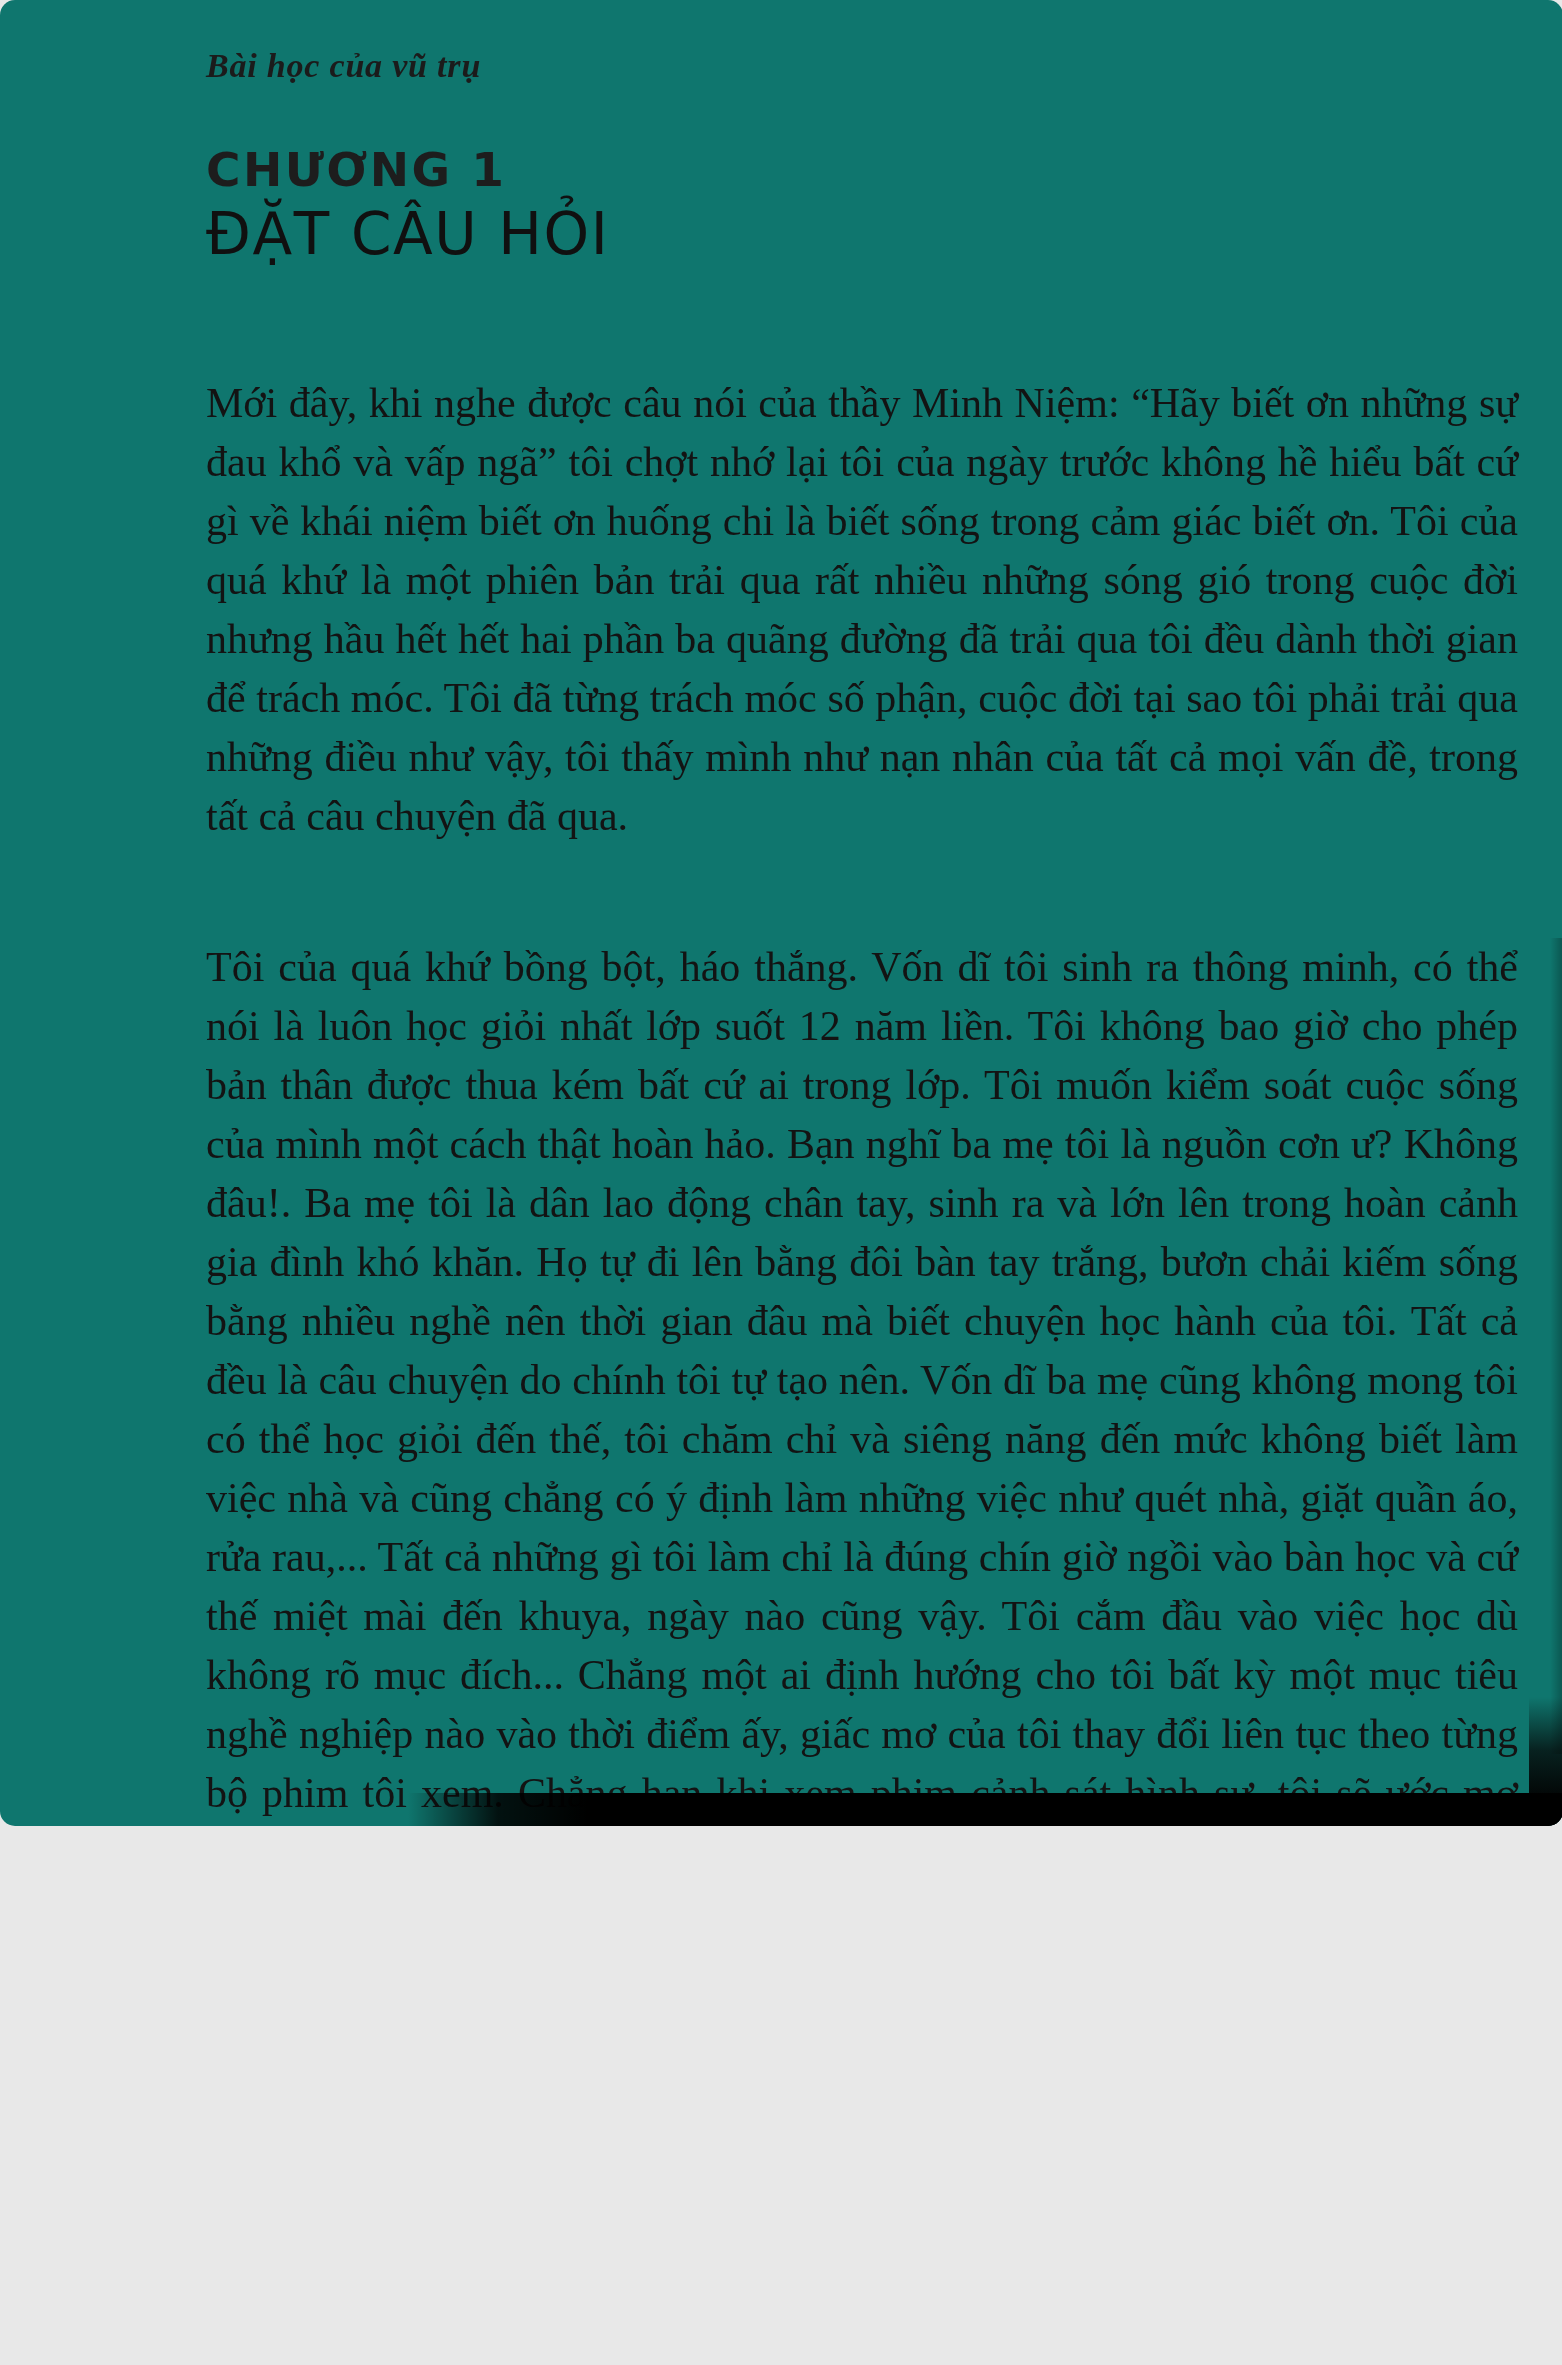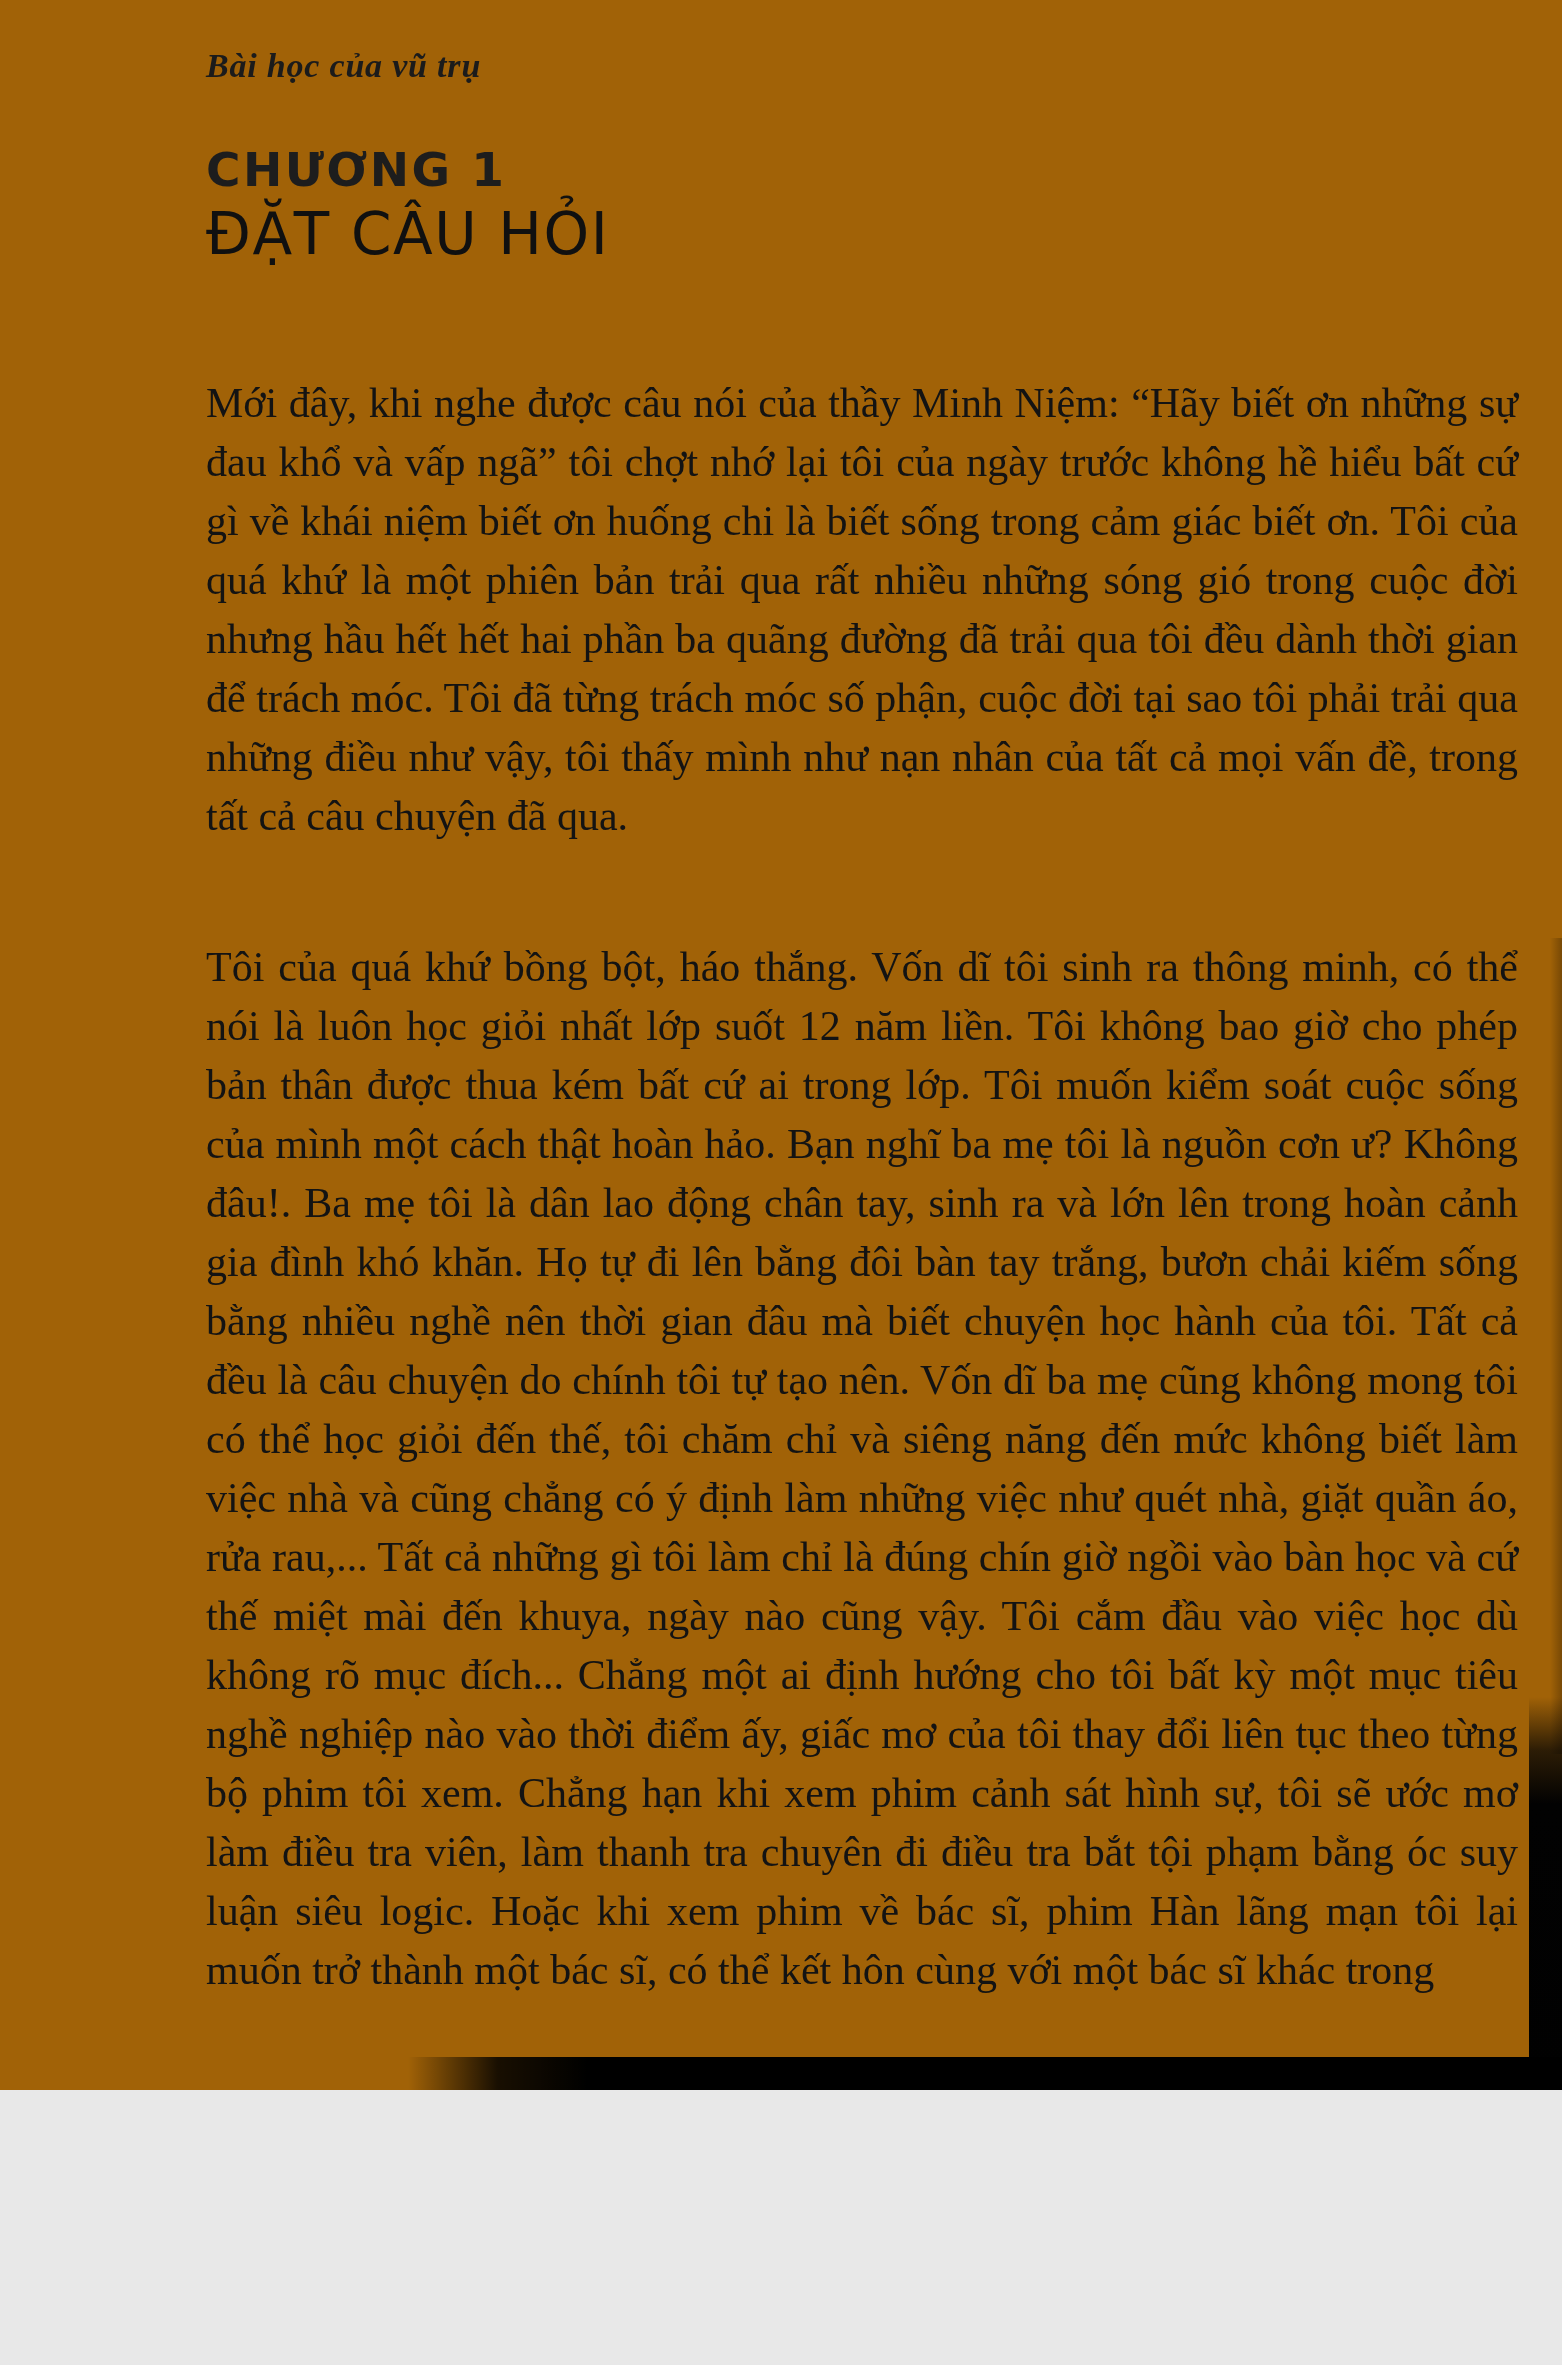--- a/index.html
+++ b/index.html
@@ -4,25 +4,26 @@
 <title>Book page</title>
 <style>
   html, body {
     margin: 0;
     padding: 0;
     background: #e8e8e8;
   }
   .page {
     position: relative;
     width: 1563px;
-    height: 2090px;
-    background: #a16207;
+    height: 1826px;
+    background: #0f766e;
     overflow: hidden;
     font-family: "Liberation Serif", serif;
     color: #141414;
+    border-radius: 15px;
   }
   .running-header {
     position: absolute;
     top: 47px;
     left: 206px;
     font-size: 34px;
     font-style: italic;
     font-weight: bold;
     color: #1b1b1b;
     letter-spacing: 0.8px;

